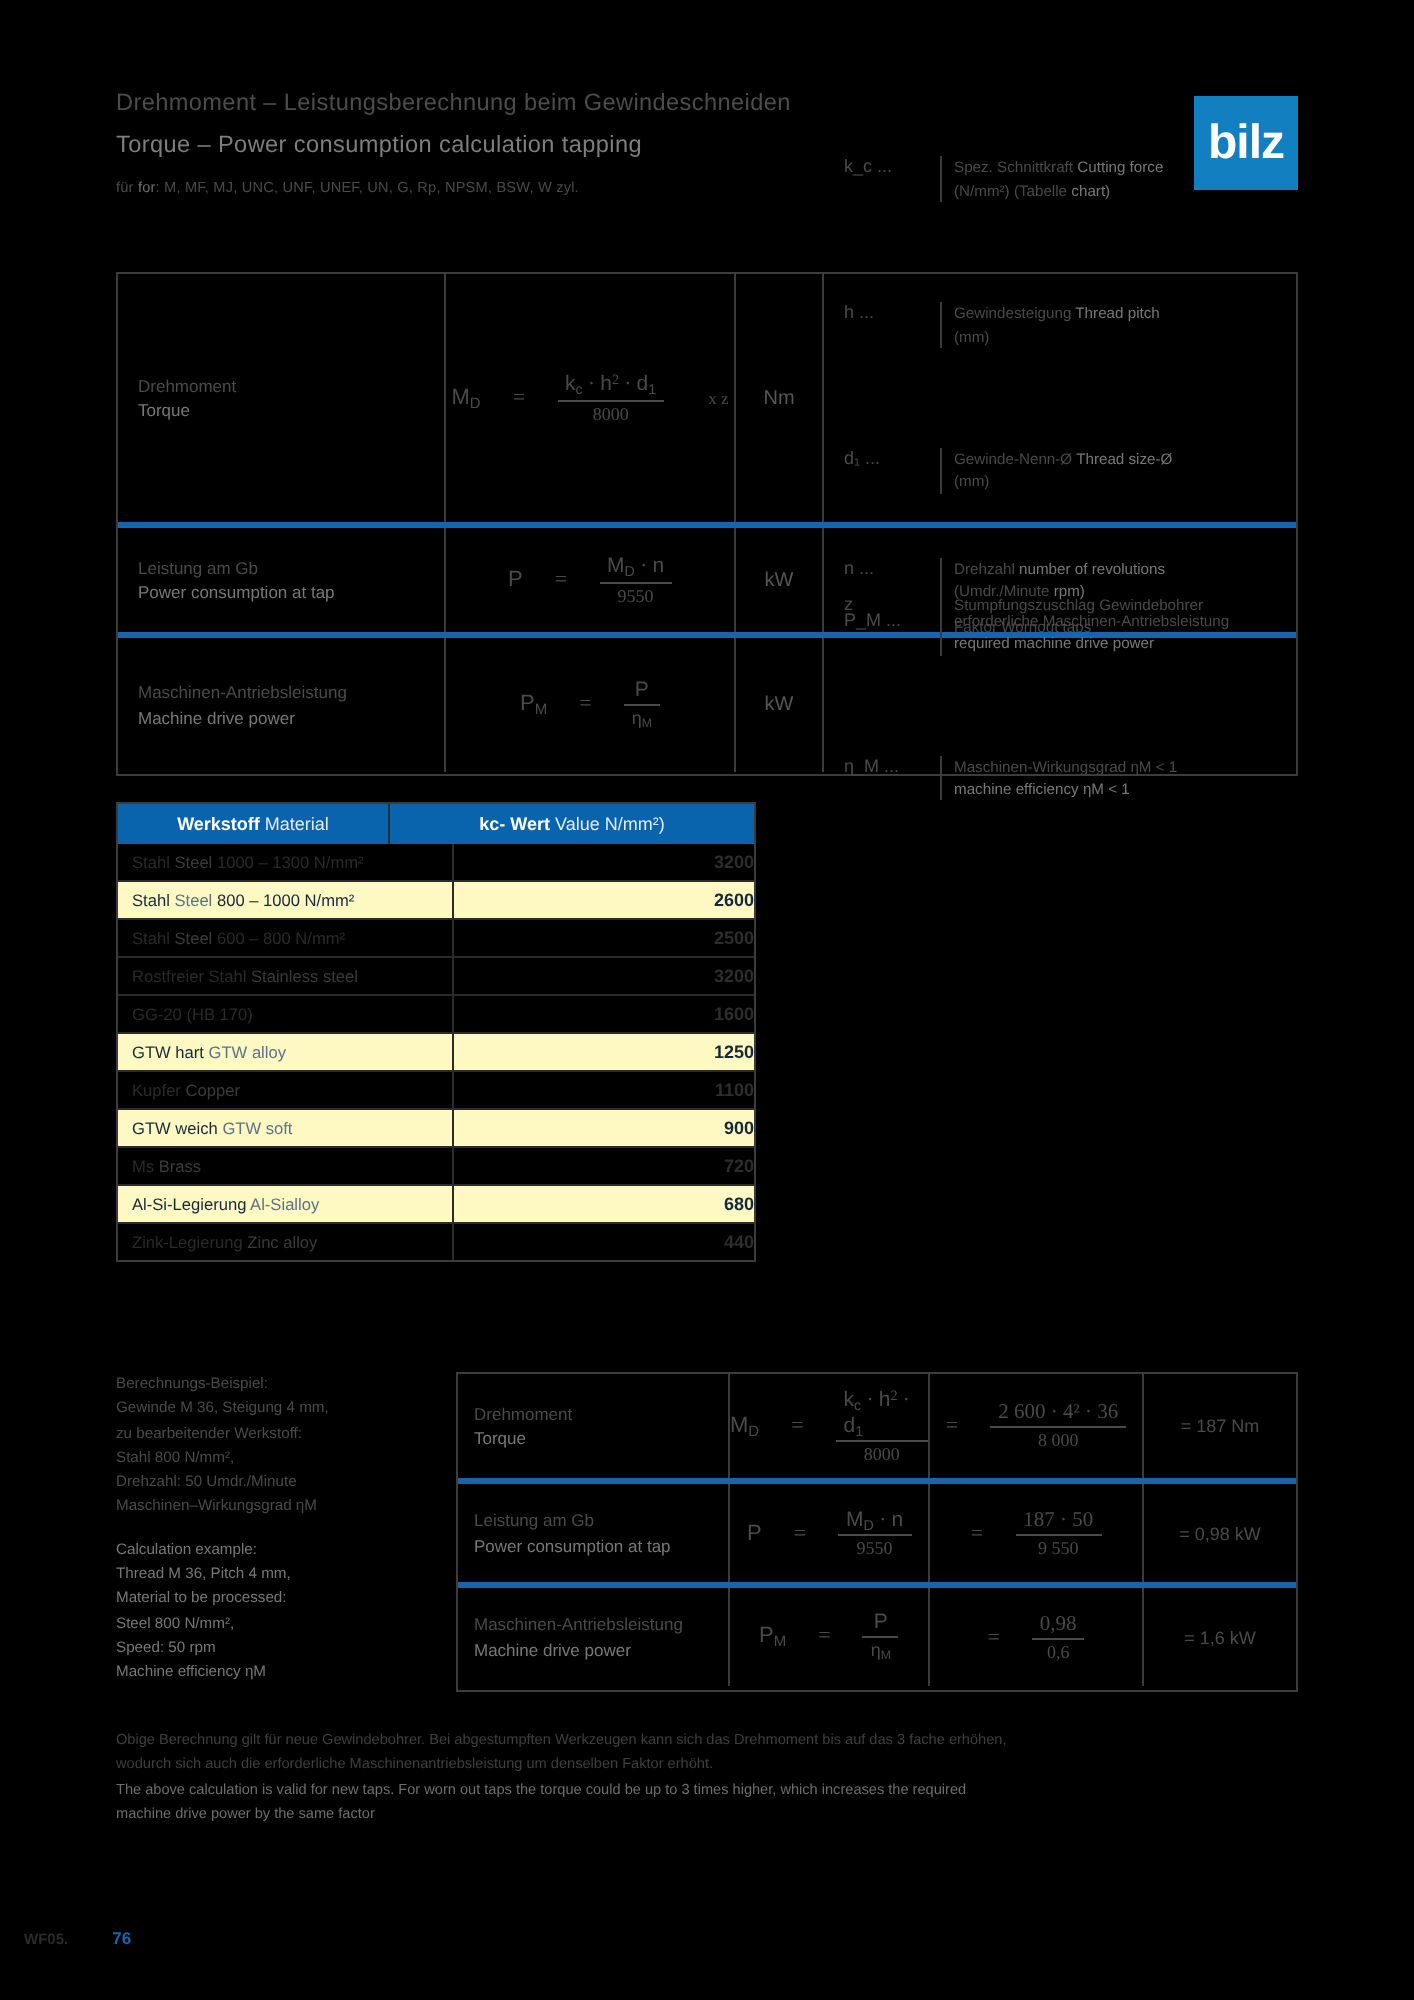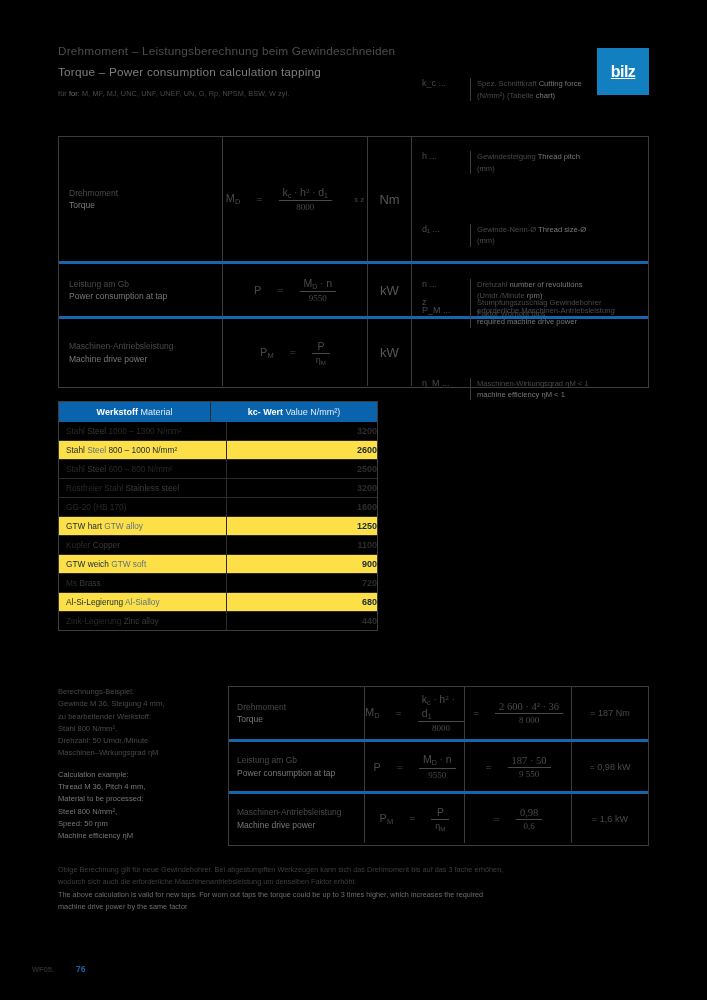--- a/index.html
+++ b/index.html
@@ -18,34 +18,34 @@
   .h-en { font-size: 11.8px; color: #7e7e7e; letter-spacing: .2px; margin-bottom: 10px; }
   .h-sub { font-size: 7.3px; color: #4a4a4a; letter-spacing: .1px; }
   .h-sub .en { color: #6f6f6f; }
 
   .logo {
     position: absolute; left: 597px; top: 48px;
     width: 52px; height: 47px; background: #127fc0;
     display: flex; align-items: center; justify-content: center;
   }
   .logo span {
-    color: #fff; font-size: 16px; font-weight: bold;
-    letter-spacing: -.5px; line-height: 1; text-decoration: underline;
+    color: #fff; font-size: 24px; font-weight: bold;
+    letter-spacing: -.5px; line-height: 1;
   }
 
   
   .frame { position: absolute; border: 1px solid #3c3c3c; }
 
   
   #formula-table { left: 58px; top: 136px; width: 591px; height: 252px; }
   .frow { display: flex; position: relative; }
   .frow + .frow { border-top: 3px solid #1665ad; }
   .f-label { width: 164px; padding: 10px; display: flex; flex-direction: column; justify-content: center; border-right: 1px solid #3c3c3c; }
   .f-formula { width: 145px; display: flex; align-items: center; justify-content: center; border-right: 1px solid #3c3c3c; }
-  .f-unit { width: 44px; display: flex; align-items: center; justify-content: center; border-right: 1px solid #3c3c3c; font-size: 13px; color: #565656; }
+  .f-unit { width: 44px; display: flex; align-items: center; justify-content: center; border-right: 1px solid #3c3c3c; font-size: 10px; color: #565656; }
   .f-defs { flex: 1; display: flex; flex-direction: column; justify-content: center; padding: 6px 0; gap: 44px; }
   .lbl-de { font-size: 8.5px; color: #4a4a4a; line-height: 1.45; }
   .lbl-en { font-size: 8.5px; color: #787878; line-height: 1.45; }
 
   .def { display: flex; padding: 3px 0; }
   .def-sym { width: 58px; padding-left: 10px; font-size: 9px; color: #4a4a4a; }
   .def-txt { flex: 1; padding-left: 6px; border-left: 1px solid #3c3c3c; font-size: 7.6px; line-height: 1.5; }
   .def-txt .de { color: #4a4a4a; }
   .def-txt .en { color: #787878; }
   .nodiv .def-txt { border-left: none; }
@@ -57,27 +57,27 @@
   sup { font-size: .68em; vertical-align: .45em; }
   .frac { display: inline-flex; flex-direction: column; align-items: center; }
   .frac .num { padding: 0 4px 1px; font-size: 10.5px; }
   .frac .den { padding: 1px 4px 0; border-top: 1px solid #4a4a4a; font-size: 9px; width: 100%; text-align: center; }
   .tail { font-size: 8.5px; color: #4a4a4a; margin-left: 6px; }
 
   
   #material-table { left: 58px; top: 401px; width: 320px; }
   .m-head { display: flex; background: #0a63ad; }
   .m-head div { padding: 5px 0; font-size: 9px; font-weight: bold; color: #fff; text-align: center; }
-  .m-head .c1 { width: 152px; border-right: 1px solid #2b2b2b; }
+  .m-head .c1 { width: 136px; border-right: 1px solid #2b2b2b; }
   .m-head .c2 { flex: 1; }
   .m-head .light { font-weight: normal; color: #e2ecf5; }
   .m-row { display: flex; border-bottom: 1px solid #2b2b2b; }
   .m-row .c1 { width: 168px; padding: 4px 7px; font-size: 8.3px; border-right: 1px solid #2b2b2b; white-space: nowrap; }
   .m-row .c2 { flex: 1; padding: 4px 0; font-size: 9px; font-weight: bold; text-align: right; }
-  .m-row.light { background: #fde047; }
+  .m-row.light { background: #fef9c3; }
   .m-row.light .c1 .de, .m-row.light .c2 { color: #15293b; }
   .m-row.light .c1 .en { color: #5b7388; }
   .m-row.dark { background: #000; }
   .m-row.dark .c1 .de { color: #2a2a2a; }
   .m-row.dark .c1 .en { color: #3b3b3b; }
   .m-row.dark .c2 { color: #2d2d2d; }
   .m-row .sp { display: inline-block; }
 
   
   #example-text { position: absolute; left: 58px; top: 686px; width: 160px; font-size: 7.6px; line-height: 1.62; }
@@ -90,21 +90,21 @@
   .e-formula { width: 100px; display: flex; align-items: center; justify-content: center; border-right: 1px solid #3c3c3c; }
   .e-values { width: 107px; display: flex; align-items: center; justify-content: center; border-right: 1px solid #3c3c3c; }
   .e-result { flex: 1; display: flex; align-items: center; justify-content: center; font-size: 9px; color: #4a4a4a; }
 
   
   #footnote { position: absolute; left: 58px; top: 864px; width: 595px; font-size: 7.3px; line-height: 1.7; }
   #footnote .de { color: #3f3f3f; }
   #footnote .en { color: #6e6e6e; }
 
   
-  #footer { position: absolute; left: 32px; bottom: 26px; display: flex; align-items: center; gap: 22px; }
+  #footer { position: absolute; left: 12px; bottom: 26px; display: flex; align-items: center; gap: 22px; }
   #footer .code { font-size: 7.5px; color: #2a2a2a; font-weight: bold; }
   #footer .page { font-size: 8.5px; color: #1665ad; font-weight: bold; }
 </style>
 </head>
 <body>
 
 <div class="header">
   <div class="h-de">Drehmoment – Leistungsberechnung beim Gewindeschneiden</div>
   <div class="h-en">Torque – Power consumption calculation tapping</div>
   <div class="h-sub">

